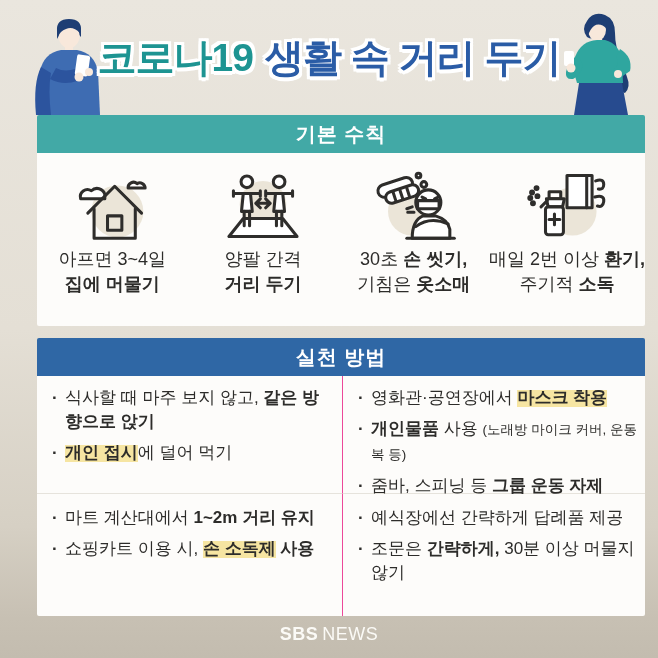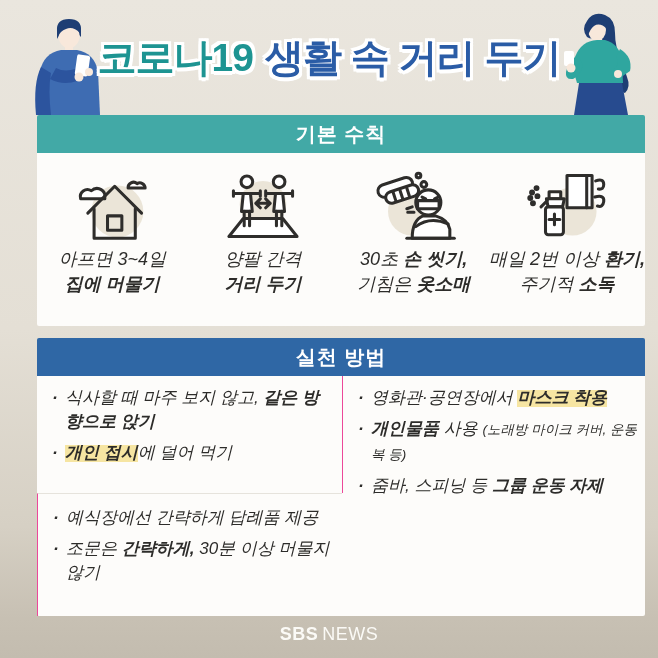--- a/index.html
+++ b/index.html
@@ -19,21 +19,21 @@
   .t-teal{color:#1d9492;margin-right:12px;}
   .t-blue{color:#2a5ca6;}
   
   .sec{position:absolute;left:37px;width:608px;}
   .sec-basic{top:115px;}
   .sec-practice{top:338px;}
   .band{height:38px;display:flex;align-items:center;justify-content:center;
     color:#ffffff;font-size:20px;font-weight:700;letter-spacing:1px;border-radius:2px 2px 0 0;}
   .band-teal{background:#42a9a6;}
   .band-blue{background:#2f67a5;}
-  .card{background:#fdfcfa;border-radius:0 0 2px 2px;font-style:italic;}
+  .card{background:#fdfcfa;border-radius:0 0 2px 2px;}
   
   .card-basic{height:173px;display:flex;}
   .rule{flex:1;display:flex;flex-direction:column;align-items:center;padding-top:12px;}
   .rule svg{width:86px;height:82px;display:block;}
   .rline{margin:0;font-size:18px;line-height:25px;color:#2d2c2a;text-align:center;white-space:nowrap;}
   
   .card-practice{height:240px;display:grid;grid-template-columns:305px 303px;grid-template-rows:117px 123px;}
   .cell{padding:10px 6px 0 14px;box-sizing:border-box;}
   .cell.cr{border-left:1px solid #ec4899;}
   .cell.cb{border-top:1px solid #e6e3dc;padding-top:12px;}
@@ -186,20 +186,26 @@
       </div>
 
       <div class="cell cr">
         <ul>
           <li><span>영화관·공연장에서 </span><span class="b h">마스크 착용</span></li>
           <li><span class="b">개인물품</span><span> 사용 </span><span class="sm">(노래방 마이크 커버, 운동복 등)</span></li>
           <li><span>줌바, 스피닝 등 </span><span class="b">그룹 운동 자제</span></li>
         </ul>
       </div>
 
+      <div class="cell cb">
+        <ul>
+          <li><span>마트 계산대에서 </span><span class="b">1~2m 거리 유지</span></li>
+          <li><span>쇼핑카트 이용 시, </span><span class="b h">손 소독제</span><span class="b"> 사용</span></li>
+        </ul>
+      </div>
 
       <div class="cell cr cb">
         <ul>
           <li><span>예식장에선 간략하게 답례품 제공</span></li>
           <li><span>조문은 </span><span class="b">간략하게,</span><span> 30분 이상 머물지 않기</span></li>
         </ul>
       </div>
 
     </div>
   </div>

